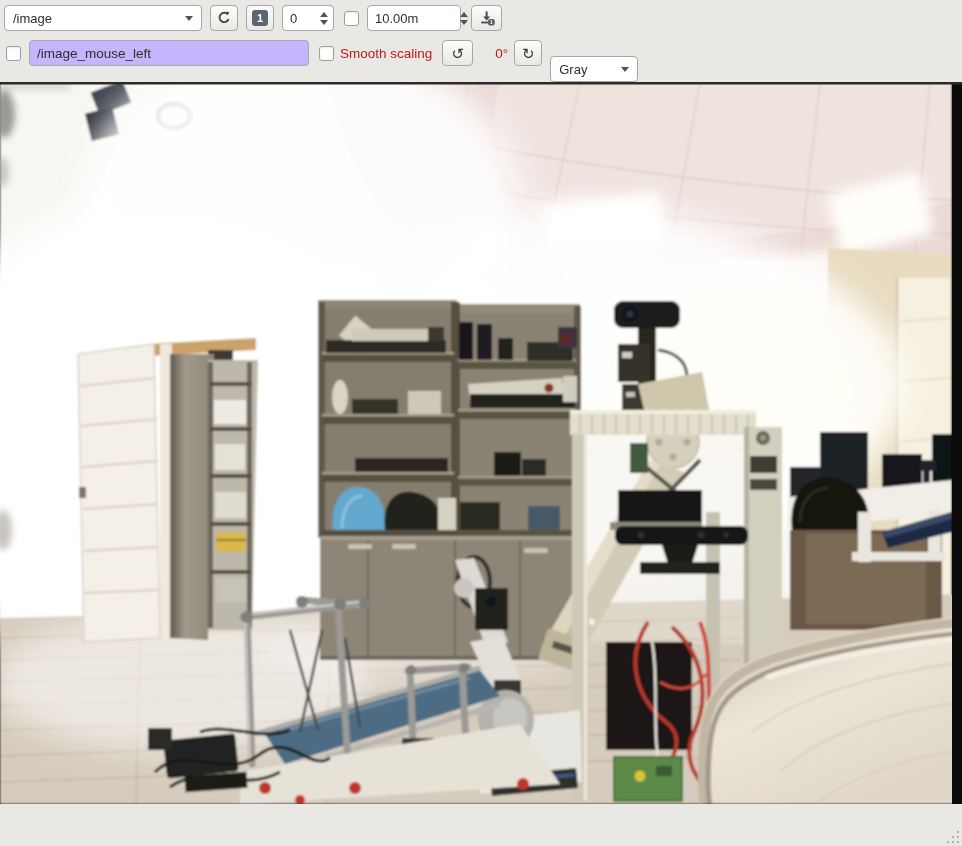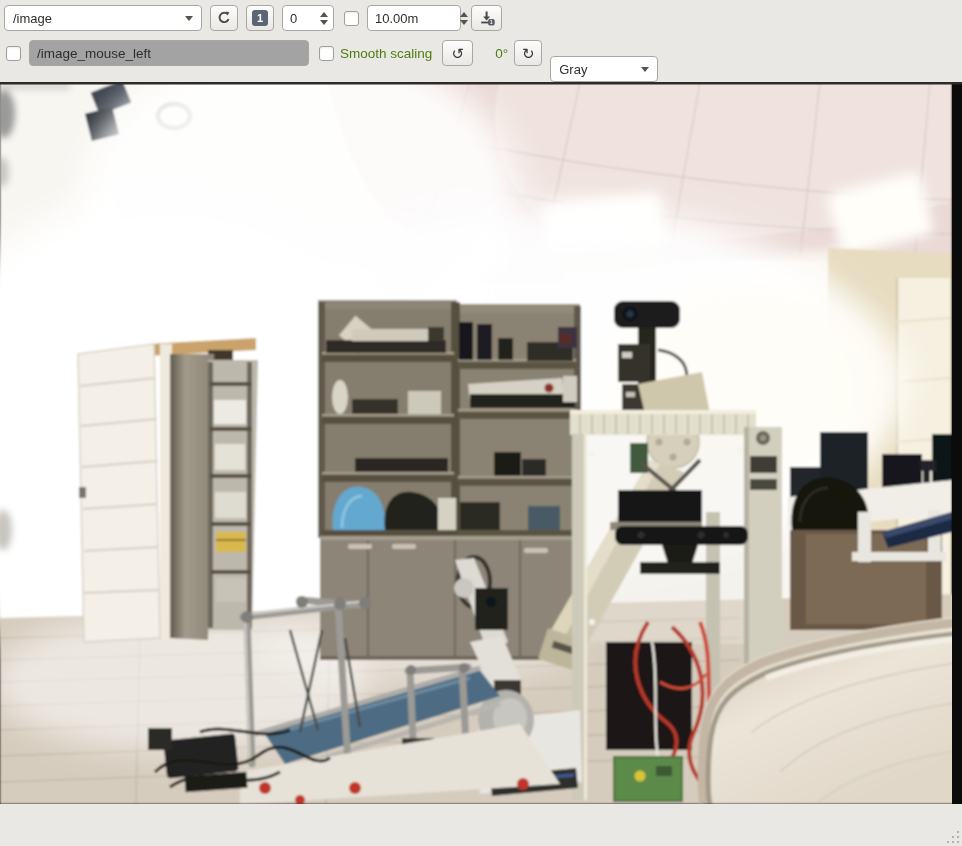--- a/index.html
+++ b/index.html
@@ -23,24 +23,24 @@
         display:flex;align-items:center;box-sizing:border-box;font-size:13px;}
   .spin .sval{padding:0 7px;flex:1;}
   .spin .arrows{display:flex;flex-direction:column;justify-content:center;gap:3px;
                 padding:0 5px 0 3px;height:100%;}
   .tri-up{width:0;height:0;border-left:4px solid transparent;border-right:4px solid transparent;
           border-bottom:5px solid #55534e;}
   .tri-dn{width:0;height:0;border-left:4px solid transparent;border-right:4px solid transparent;
           border-top:5px solid #55534e;}
   .checkbox{width:15px;height:15px;background:#fff;border:1px solid #a19f9a;border-radius:3px;
             box-shadow:inset 0 1px 2px rgba(0,0,0,.08);box-sizing:border-box;}
-  .textinput{height:26px;width:280px;border:1px solid #a9a7a2;border-radius:4px;background:#a3a3a3;
+  .textinput{height:26px;width:280px;border:1px solid #a9a7a2;border-radius:4px;background:#c4b5fd;
              font-family:"Liberation Sans",sans-serif;font-size:13.5px;color:#2f2e2b;
              padding:0 7px;box-sizing:border-box;outline:none;}
-  .lbl{font-size:13.5px;color:#4d7c0f;}
+  .lbl{font-size:13.5px;color:#b91c1c;}
   .badge1{width:16px;height:16px;background:#5b6573;border-radius:3px;color:#fff;
           font-size:11px;font-weight:bold;display:flex;align-items:center;justify-content:center;}
   .rotglyph{font-size:15px;color:#3a3935;line-height:1;}
   
   .viewport{position:absolute;left:0;top:82px;width:962px;height:722px;background:#000;}
   .viewport svg{display:block;}
   
   .footer{position:absolute;left:0;top:804px;width:962px;height:42px;background:#e9e8e5;}
   .grip{position:absolute;right:3px;bottom:3px;width:14px;height:14px;}
   .grip i{position:absolute;width:2px;height:2px;background:#b3b1ac;}
@@ -113,21 +113,21 @@
       <div class="btn mL10" style="width:31px;">
         <span class="rotglyph">↺</span>
       </div>
 
       <span class="lbl" style="margin-left:22px;">0°</span>
 
       <div class="btn mL6" style="width:28px;">
         <span class="rotglyph">↻</span>
       </div>
 
-      <div class="combo mL8" style="width:108px;margin-top:32px;">
+      <div class="combo mL8" style="width:88px;margin-top:32px;">
         <span class="cval">Gray</span>
         <span class="chev"></span>
       </div>
     </div>
   </div>
 
   <div class="viewport">
   <svg width="962" height="722" viewBox="0 0 962 722">
     <defs>
       <filter id="soft" x="-2%" y="-2%" width="104%" height="104%">

